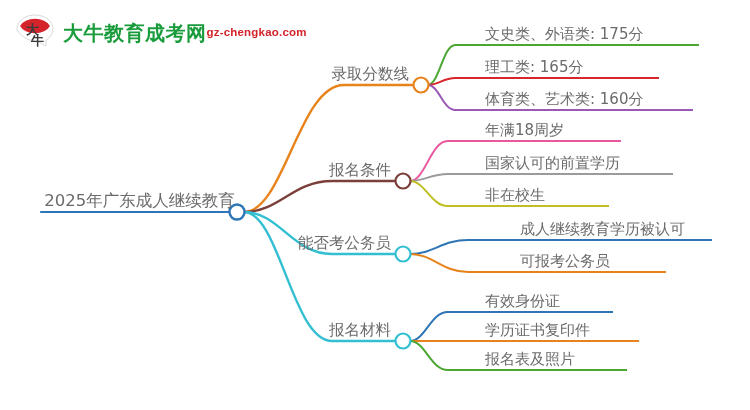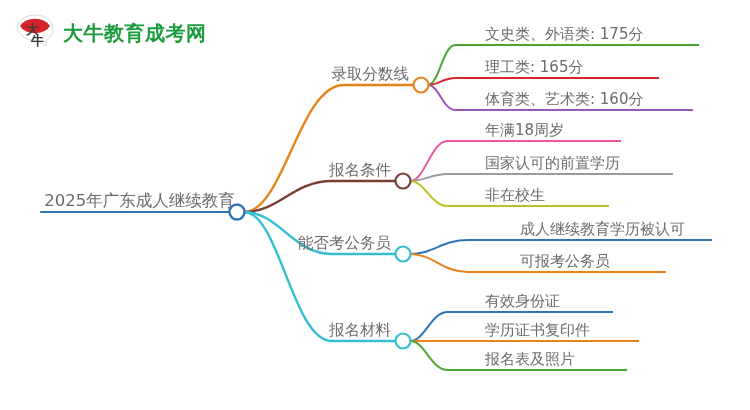--- a/index.html
+++ b/index.html
@@ -103,20 +103,21 @@
     <div id="logo-mark">
       <svg width="42" height="42" viewBox="0 0 42 42" aria-hidden="true">
         <path d="M3,18 A18,14 0 1 1 32,28 L32,34 L24,29.5 A26,26 0 0 1 3,18 Z" fill="#ffffff" stroke="#d9d9d9" stroke-width="1"></path>
         <path d="M6,14 A16,11 0 0 1 36,14 A16,11 0 0 1 6,14 Z" fill="#d4232a"></path>
         <text x="12" y="22" font-family="DejaVu Sans, sans-serif" font-size="13" font-weight="bold" fill="#3b3b3b">大</text>
         <text x="17" y="33" font-family="DejaVu Sans, sans-serif" font-size="13" font-weight="bold" fill="#3b3b3b">牛</text>
       </svg>
     </div>
     <div id="logo-text">
       <span class="logo-cn">大牛教育成考网</span>
+      <span class="logo-url">gz-chengkao.com</span>
     </div>
   </div>
 
   <svg id="map" viewBox="0 0 750 410">
     <g id="edges">
         <line x1="40.18000000000001" y1="212" x2="229" y2="212" class="mm-underline" stroke="#2E75B6" stroke-width="2.2"></line>
         <path d="M244,212 C284,212 299,85 344,85 L414,85" class="mm-edge" stroke="#E8821A" stroke-width="2.4"></path>
         <path d="M428,85 C438.904,85 442.993,45 455.26,45 L475,45" class="mm-edge" stroke="#4CA632" stroke-width="2"></path>
         <line x1="475" y1="45" x2="699" y2="45" class="mm-underline" stroke="#4CA632" stroke-width="2"></line>
         <path d="M428,85 C438.904,85 442.993,78 455.26,78 L475,78" class="mm-edge" stroke="#D8262C" stroke-width="2"></path>

